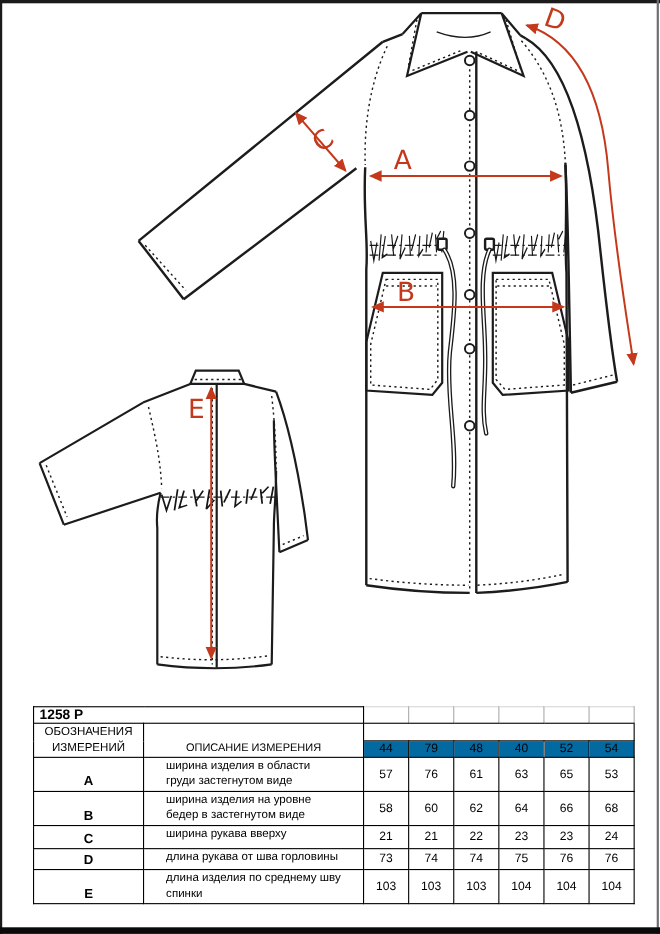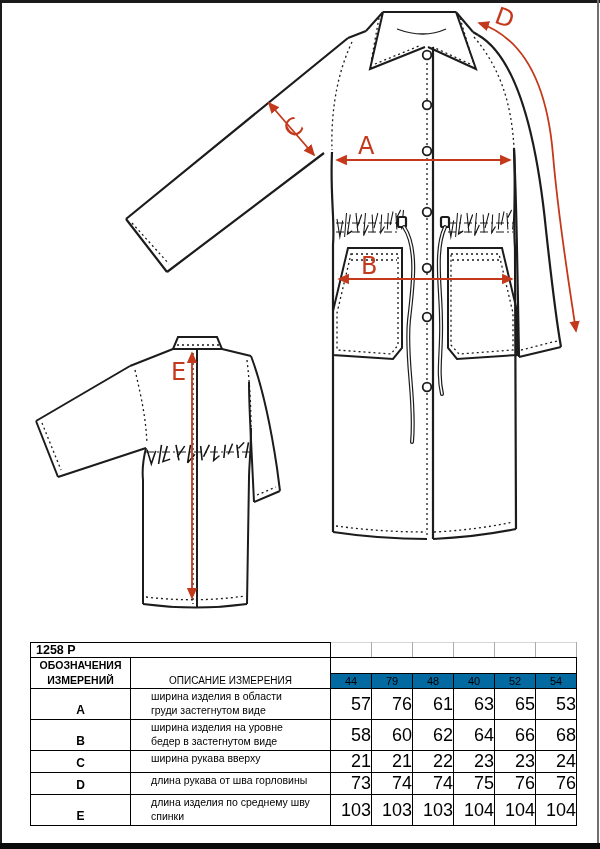--- a/index.html
+++ b/index.html
@@ -13,26 +13,26 @@
 
   .size-table{position:absolute;left:30px;top:642px;width:546px;border-collapse:collapse;
               table-layout:fixed;color:#000;border:1.5px solid #000;}
   .size-table td{border:1px solid #000;overflow:hidden;padding:0;}
   tr.r-title{height:14px;}
   tr.r-title td{border-color:#ababab;border-bottom-color:#000;border-top-color:#d6d6d6;margin-left:42px;}
   td.c-title{border-color:#000 !important;font-weight:bold;font-size:12.5px;text-align:left;
              vertical-align:middle;padding-left:5px;}
   tr.r-strip{height:15px;}
   tr.r-sizes{height:14px;}
-  td.c-h1{font-size:10.5px;text-align:center;vertical-align:middle;line-height:1.45;font-weight:bold;}
+  td.c-h1{font-size:10.5px;text-align:center;vertical-align:middle;line-height:1.45;}
   td.c-h2{font-size:10px;text-align:center;vertical-align:bottom;padding-bottom:2px;}
   td.c-size{font-size:11px;text-align:center;vertical-align:middle;background:#0369a1;}
   td.c-letter{font-weight:bold;font-size:12px;text-align:center;vertical-align:bottom;padding-bottom:2px;}
   td.c-desc{font-size:10.5px;text-align:left;vertical-align:top;padding:1px 20px;line-height:1.32;margin-top:28px;}
-  td.c-val{font-size:18px;text-align:right;vertical-align:middle;}
+  td.c-val{font-size:11px;text-align:center;vertical-align:middle;}
   tr.rowA{height:31px;} tr.rowB{height:29px;} tr.rowC{height:21px;}
   tr.rowD{height:19px;} tr.rowE{height:29px;}
 
   .ink{stroke:#1c1c1c;fill:none;}
   .w2{stroke-width:2.2;} .w2b{stroke-width:2;} .w1{stroke-width:1.3;}
   .dot{stroke:#1c1c1c;fill:none;stroke-width:1.3;stroke-dasharray:2 3;}
   .dashdot{stroke:#1c1c1c;fill:none;stroke-width:1.2;stroke-dasharray:8 3 2 3;}
   .scrib{stroke:#161616;fill:none;stroke-width:1.1;}
   .cord-out{stroke:#1c1c1c;fill:none;stroke-width:4;stroke-linecap:round;}
   .cord-in{stroke:#ffffff;fill:none;stroke-width:1.6;stroke-linecap:round;}

